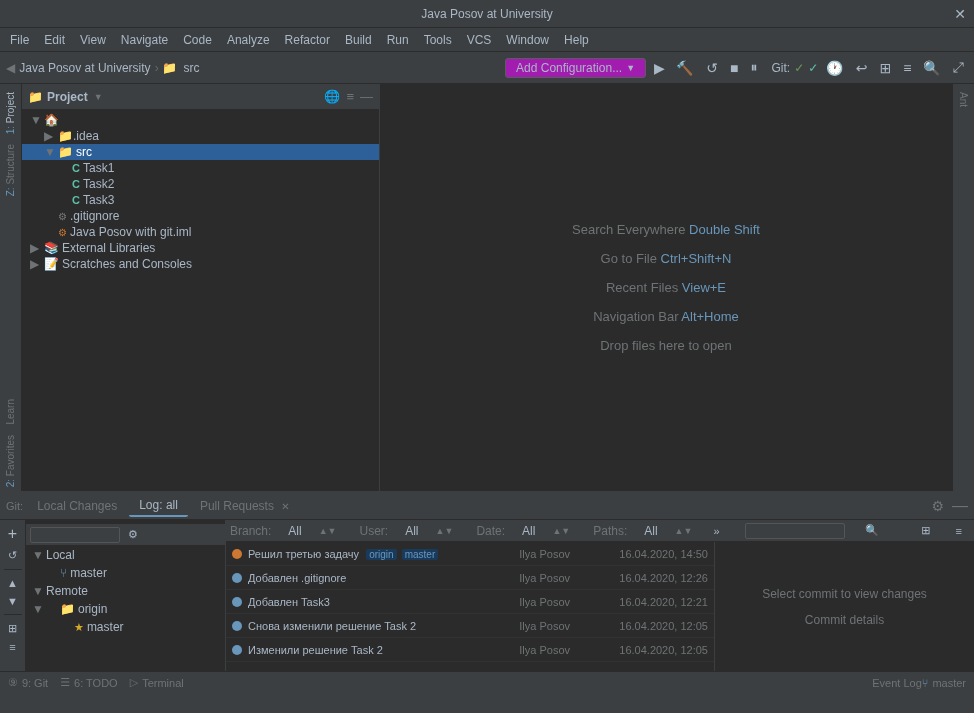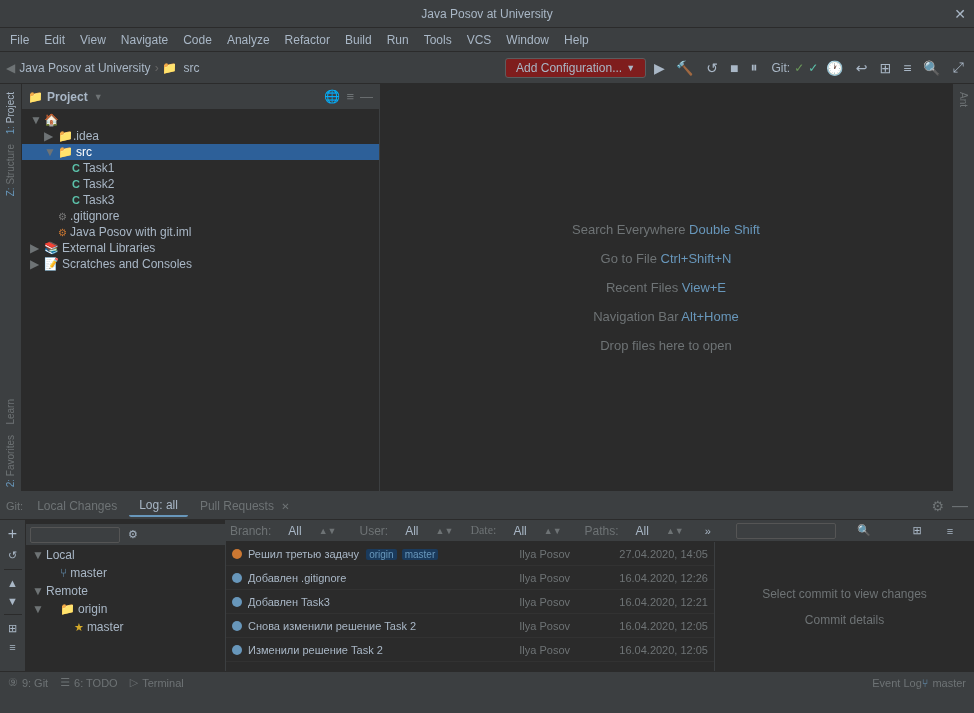--- a/index.html
+++ b/index.html
@@ -69,21 +69,21 @@
     .breadcrumb {
       display: flex;
       align-items: center;
       gap: 4px;
       color: #a9b7c6;
       font-size: 12px;
       flex: 1;
     }
     .breadcrumb-sep { color: #666; }
     .add-config-btn {
-      background: #7f1d1d;
+      background: #a21caf;
       border: 1px solid #5a5d5f;
       color: #a9b7c6;
       padding: 2px 10px;
       font-size: 12px;
       border-radius: 3px;
       cursor: pointer;
       display: flex;
       align-items: center;
       gap: 4px;
     }
@@ -640,21 +640,21 @@
 
     <div class="git-log-panel">
 
       <div class="git-log-toolbar">
         <span class="git-filter-label">Branch:</span>
         <span class="git-filter-value">All</span>
         <span class="git-filter-arrow">▲▼</span>
         <span class="git-filter-label" style="margin-left:6px;">User:</span>
         <span class="git-filter-value">All</span>
         <span class="git-filter-arrow">▲▼</span>
-        <span class="git-filter-label" style="font-family:Liberation Serif, serif;">Date:</span>
+        <span class="git-filter-label" style="margin-left:6px;">Date:</span>
         <span class="git-filter-value">All</span>
         <span class="git-filter-arrow">▲▼</span>
         <span class="git-filter-label" style="margin-left:6px;">Paths:</span>
         <span class="git-filter-value">All</span>
         <span class="git-filter-arrow">▲▼</span>
         <button class="toolbar-btn" style="font-size:11px;">»</button>
         <input class="git-search-input" style="width: 100px; margin-left: 4px;" placeholder="">
         <button class="toolbar-btn" style="font-size:11px;">🔍</button>
         <div style="flex:1;"></div>
         <button class="toolbar-btn" style="font-size:11px;">⊞</button>
@@ -668,21 +668,21 @@
         <div class="git-commits">
 
           <div class="git-commit-row">
             <div class="commit-dot orange"></div>
             <span class="commit-msg">
               <span>Решил третью задачу</span>
               <span style="background:#1a3a5c;color:#6897bb;font-size:10px;padding:0 3px;border-radius:2px;margin-left:4px;">origin</span>
               <span style="background:#1a3a5c;color:#6897bb;font-size:10px;padding:0 3px;border-radius:2px;margin-left:2px;">master</span>
             </span>
             <span class="commit-author">Ilya Posov</span>
-            <span class="commit-date">27.04.2020, 14:05</span>
+            <span class="commit-date">16.04.2020, 14:50</span>
           </div>
 
           <div class="git-commit-row">
             <div class="commit-dot"></div>
             <span class="commit-msg">Добавлен .gitignore</span>
             <span class="commit-author">Ilya Posov</span>
             <span class="commit-date">16.04.2020, 12:26</span>
           </div>
 
           <div class="git-commit-row">

